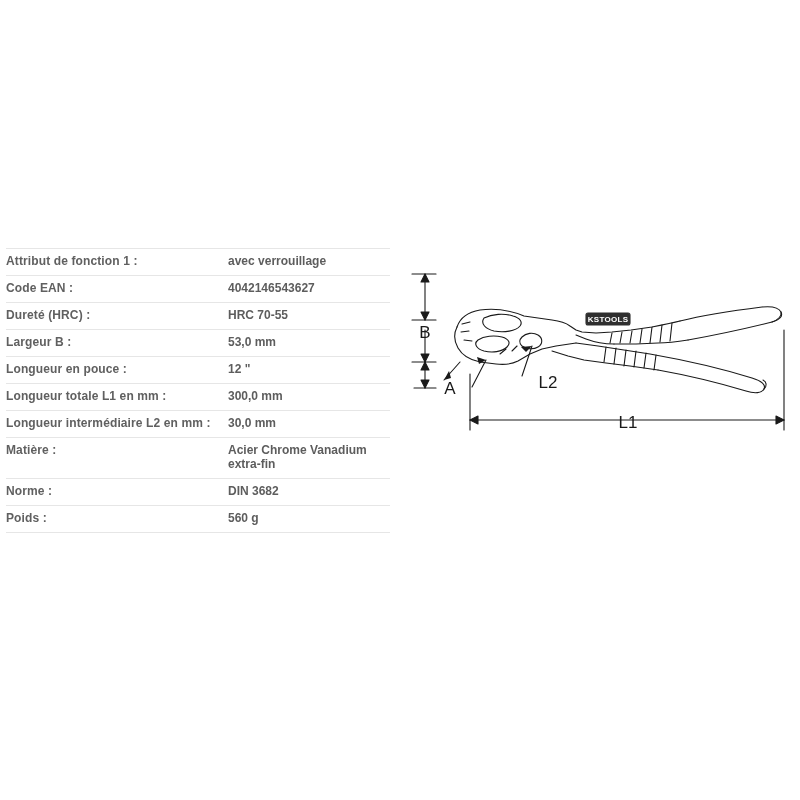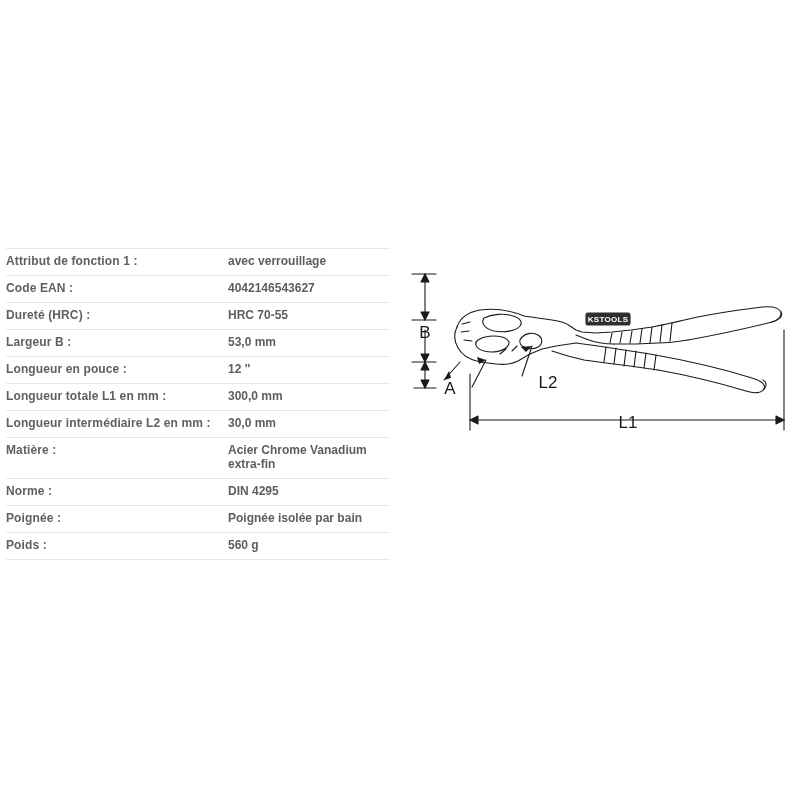--- a/index.html
+++ b/index.html
@@ -111,25 +111,21 @@
       <tr>
         <td class="label">Longueur intermédiaire L2 en mm :</td>
         <td class="value">30,0 mm</td>
       </tr>
       <tr>
         <td class="label">Matière :</td>
         <td class="value">Acier Chrome Vanadium extra-fin</td>
       </tr>
       <tr>
         <td class="label">Norme :</td>
-        <td class="value">DIN 4295</td>
-      </tr>
-      <tr>
-        <td class="label">Poignée :</td>
-        <td class="value">Poignée isolée par bain</td>
+        <td class="value">DIN 3682</td>
       </tr>
       <tr>
         <td class="label">Poids :</td>
         <td class="value">560 g</td>
       </tr>
     </tbody>
   </table>
 
   <div class="drawing">
     <svg width="396" height="190" viewBox="0 0 396 190" xmlns="http://www.w3.org/2000/svg">

